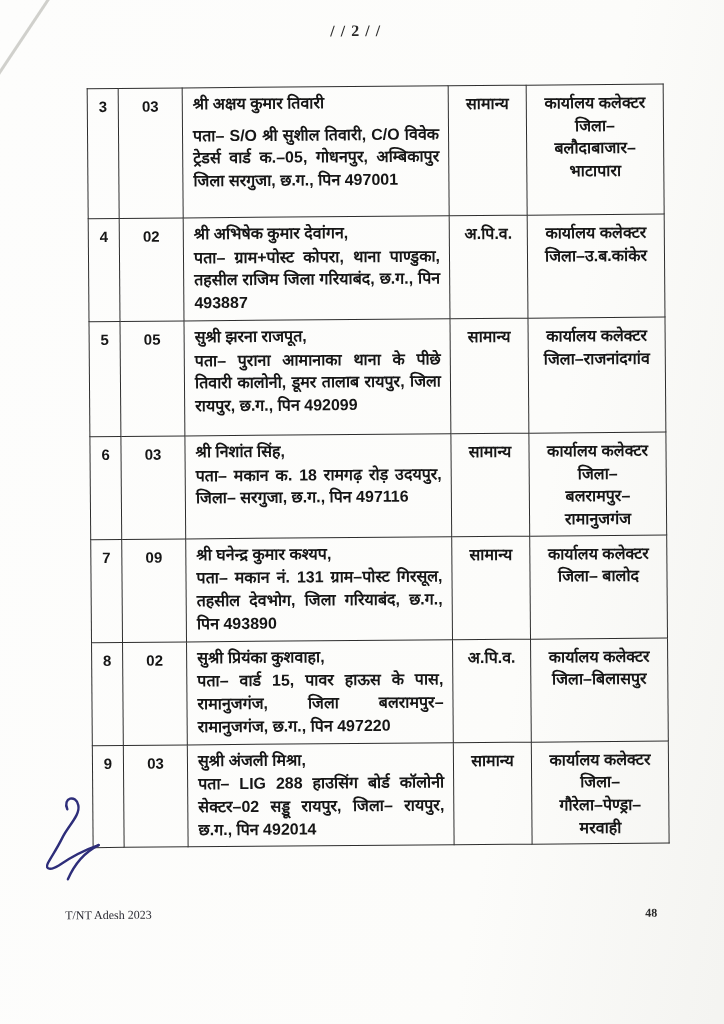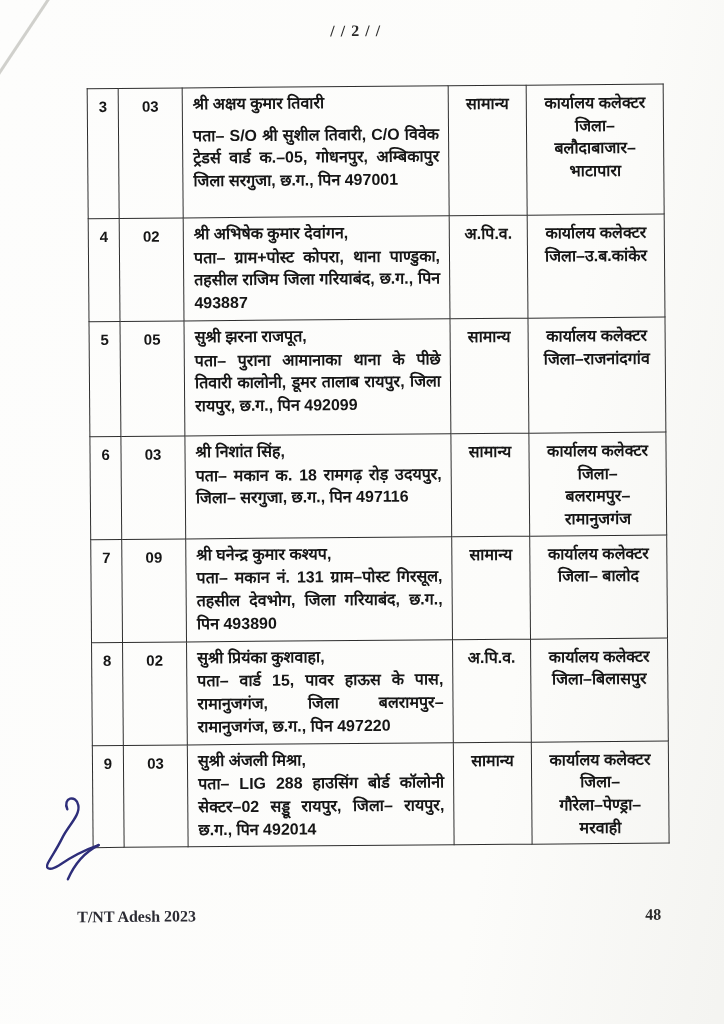--- a/index.html
+++ b/index.html
@@ -56,32 +56,32 @@
   .addr { font-weight: 600; text-align: justify; }
   tbody tr:nth-child(1) td { height: 130px; }
   tbody tr:nth-child(2) td { height: 100px; }
   tbody tr:nth-child(3) td { height: 115px; }
   tbody tr:nth-child(4) td { height: 95px;  }
   tbody tr:nth-child(5) td { height: 95px;  }
   tbody tr:nth-child(6) td { height: 95px;  }
   tbody tr:nth-child(7) td { height: 94px;  }
   .footer-left {
     position: absolute;
-    left: 74px; top: 906px;
+    left: 62px; top: 906px;
     font-family: "Liberation Serif", "DejaVu Serif", serif;
-    font-weight: bold;
-    font-size: 16px;
+    font-weight: normal;
+    font-size: 12px;
     color: #2b2b33;
   }
   .footer-right {
     position: absolute;
     left: 642px; top: 908px;
     font-family: "Liberation Serif", "DejaVu Serif", serif;
     font-weight: bold;
-    font-size: 16px;
+    font-size: 12px;
     color: #2b2b2b;
   }
   .fold-line { position: absolute; left: 0; top: 0; }
   .signature { position: absolute; left: 32px; top: 793px; }
 </style>
 </head>
 <body>
 
 <div class="page">
 

